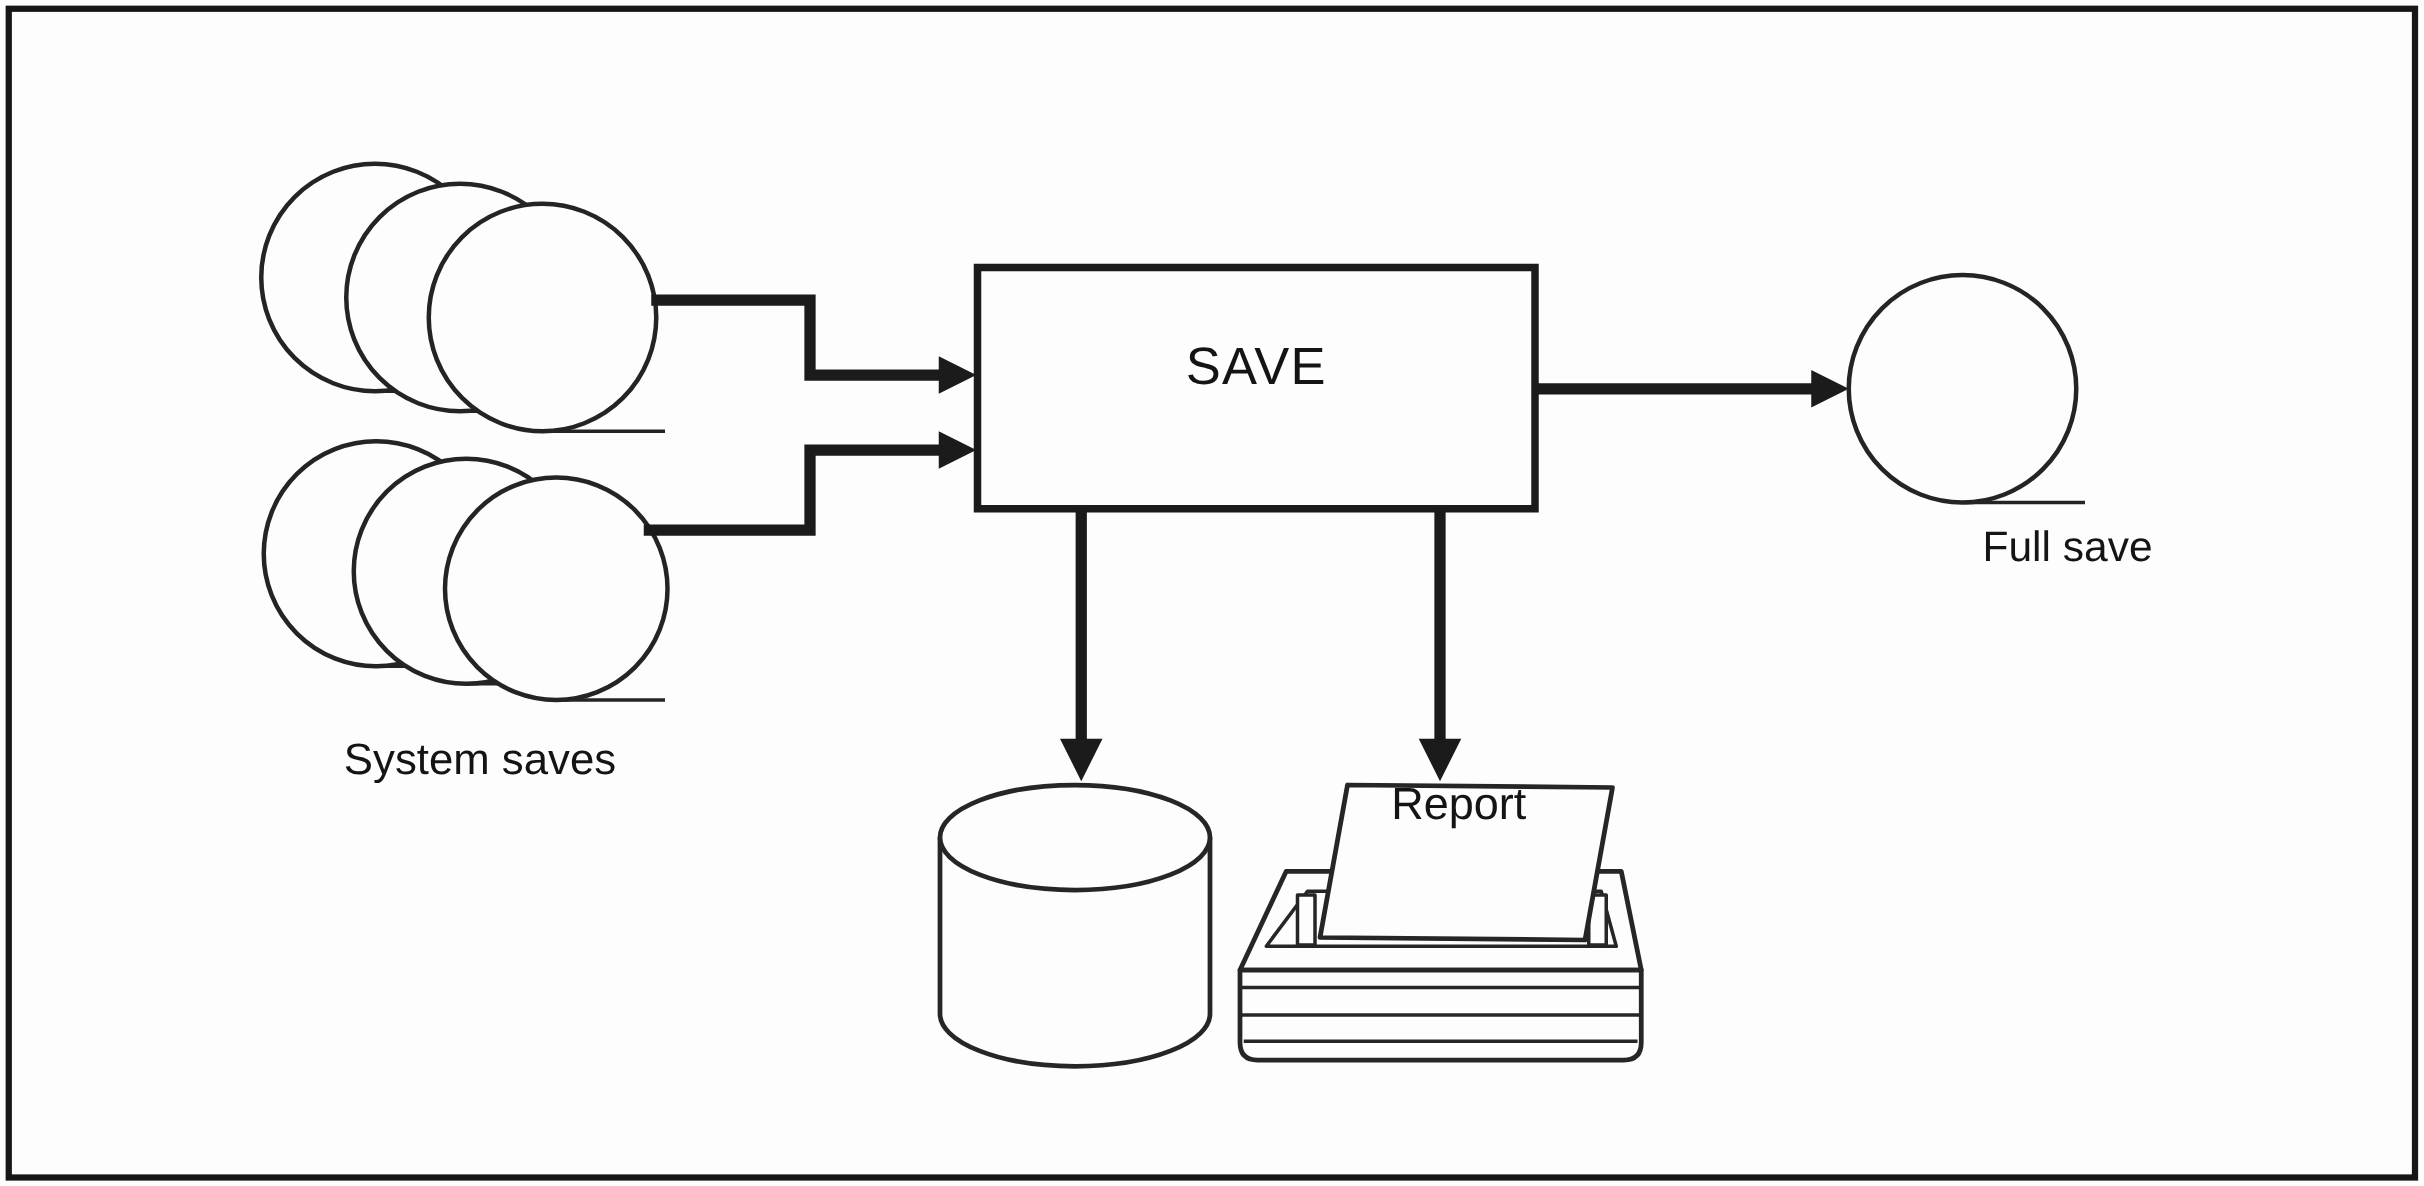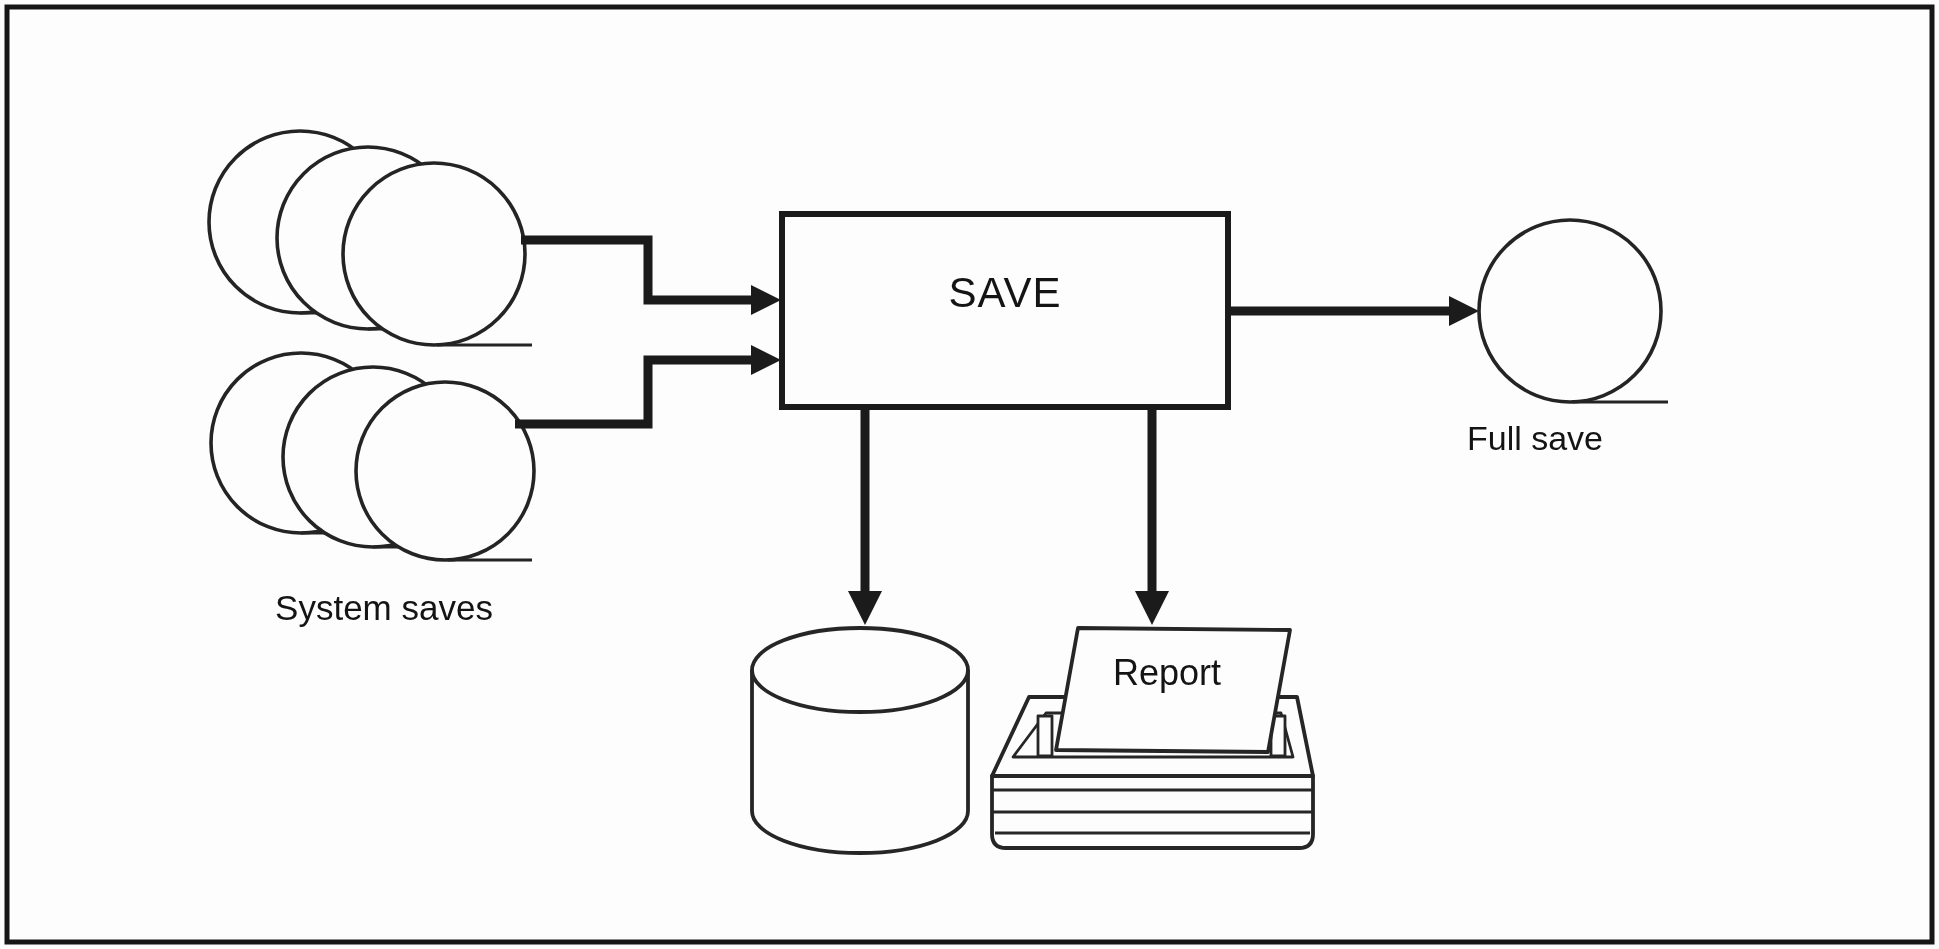--- a/index.html
+++ b/index.html
@@ -43,25 +43,25 @@
   }
   .lbl-save {
     left: 782px; top: 271px; width: 446px;
     font-size: 42px; letter-spacing: 1px; text-align: center;
   }
   .lbl-system-saves {
     left: 234px; top: 590px; width: 300px;
     font-size: 35px; text-align: center;
   }
   .lbl-full-save {
-    left: 1430px; top: 421px; width: 210px;
+    left: 1549px; top: 421px; width: 210px;
     font-size: 34px; text-align: center;
   }
   .lbl-report {
-    left: 1067px; top: 654px; width: 200px;
+    left: 1067px; top: 624px; width: 200px;
     font-size: 36px; text-align: center;
   }
   .lbl-directory {
     left: 772px; top: 724px; width: 190px;
     font-size: 26px; line-height: 30px; text-align: left;
     white-space: normal;
   }
 </style>
 </head>
 <body>

